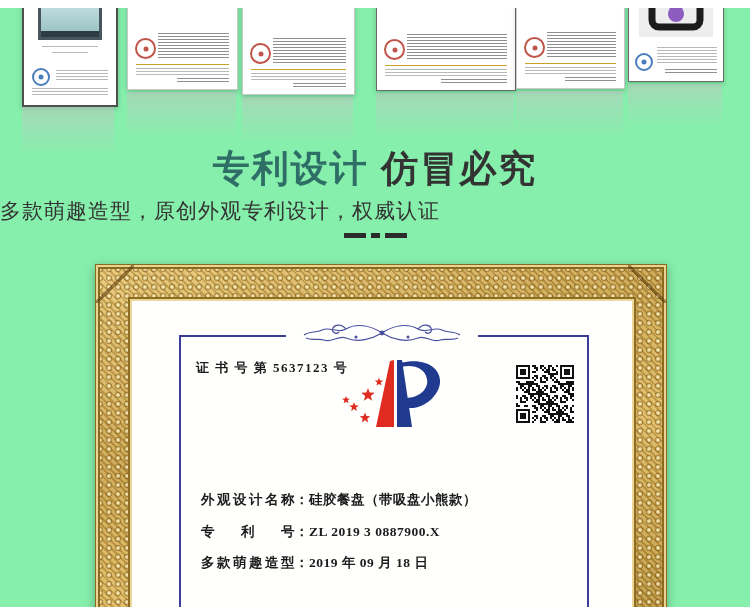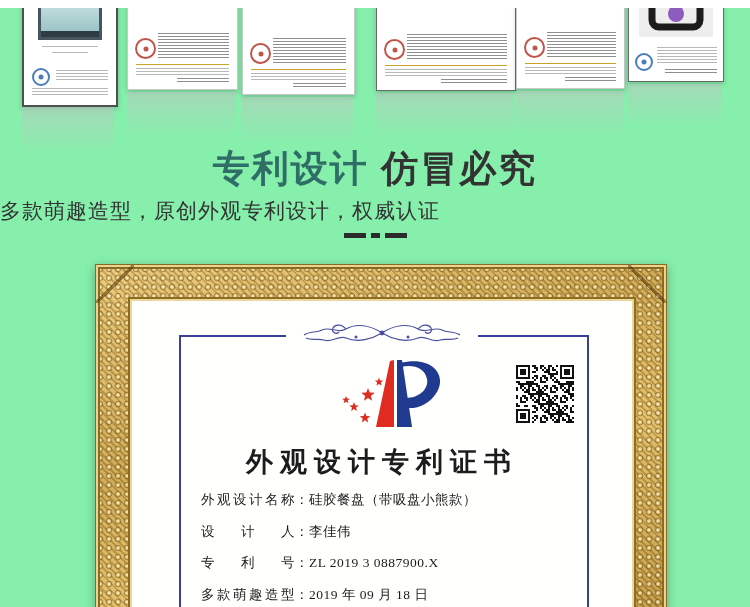--- a/index.html
+++ b/index.html
@@ -69,21 +69,21 @@
     font-family:"Liberation Serif","DejaVu Serif",serif;color:#1c1c1c;}
   .blue-border{position:absolute;left:47px;top:34px;width:410px;height:560px;
     border:2px solid var(--border-blue,#3b3f99);box-sizing:border-box;}
   .flourish{position:absolute;left:50%;top:16px;transform:translateX(-50%);background:#fffffd;padding:0 6px;}
   .cert-no{position:absolute;left:64px;top:58px;font-size:13px;letter-spacing:1.5px;font-weight:600;}
   .logo{position:absolute;left:206px;top:54px;width:108px;height:80px;}
   .qr{position:absolute;left:384px;top:64px;width:58px;height:58px;}
   .cert-title{position:absolute;left:0;top:143px;width:100%;text-align:center;
     font-size:27px;font-weight:600;letter-spacing:7px;}
   .fields{position:absolute;left:69px;top:190px;right:40px;}
-  .frow{margin-bottom:13.5px;font-size:13.5px;font-weight:400;letter-spacing:.5px;white-space:nowrap;}
+  .frow{margin-bottom:13.5px;font-size:13.5px;font-weight:700;letter-spacing:.5px;white-space:nowrap;}
   .f-label{display:inline-block;width:94px;text-align:justify;text-align-last:justify;}
   .partial-line{position:absolute;left:69px;top:310px;width:260px;height:7px;
     background:repeating-linear-gradient(to right,#9a9a9a 0 6px,transparent 6px 10px);opacity:.55;}
 </style>
 </head>
 <body>
 
 <div class="stage">
 
   <div class="thumb darkb" style="left:22px;top:-28px;width:92px;height:123px;">
@@ -173,20 +173,21 @@
             <path d="M90,16 C102,8 116,6 126,12 C134,17 142,9 150,13 C156,16 162,14 168,18"></path>
             <path d="M90,16 C100,22 114,26 126,21 C134,18 140,26 148,23 C154,21 160,24 166,21"></path>
             <path d="M126,12 C130,7 137,7 139,11 C141,15 136,18 133,15"></path>
           </g>
           <circle cx="90" cy="16" r="2.4" fill="#4a4fa0"></circle>
           <circle cx="64" cy="20" r="1.5" fill="#4a4fa0"></circle>
           <circle cx="116" cy="20" r="1.5" fill="#4a4fa0"></circle>
         </svg>
       </div>
 
+      <div class="cert-no">证 书 号 第 5637123 号</div>
 
       <svg class="logo" viewBox="0 0 108 80">
         <g id="logo-stars" fill="var(--logo-red,#E02B20)">
             <path d="M30.0,33.0L31.7,37.6L36.7,37.8L32.8,40.9L34.1,45.7L30.0,42.9L25.9,45.7L27.2,40.9L23.3,37.8L28.3,37.6Z"></path>
             <path d="M16.0,47.0L17.2,50.3L20.8,50.5L18.0,52.6L18.9,56.0L16.0,54.1L13.1,56.0L14.0,52.6L11.2,50.5L14.8,50.3Z"></path>
             <path d="M27.0,57.5L28.4,61.1L32.2,61.3L29.2,63.7L30.2,67.4L27.0,65.3L23.8,67.4L24.8,63.7L21.8,61.3L25.6,61.1Z"></path>
             <path d="M41.0,22.5L42.1,25.5L45.3,25.6L42.8,27.6L43.6,30.6L41.0,28.9L38.4,30.6L39.2,27.6L36.7,25.6L39.9,25.5Z"></path>
             <path d="M8.0,41.0L9.0,43.6L11.8,43.8L9.6,45.5L10.4,48.2L8.0,46.7L5.6,48.2L6.4,45.5L4.2,43.8L7.0,43.6Z"></path>
           </g>
         <polygon points="52,6 56,5 56,72 38,72" fill="var(--logo-red,#E02B20)"></polygon>
@@ -517,25 +518,23 @@
           <rect x="1" y="1" width="5" height="5" fill="#fff"></rect>
           <rect x="2" y="2" width="3" height="3" fill="#111"></rect>
           <rect x="22" y="0" width="7" height="7" fill="#111"></rect>
           <rect x="23" y="1" width="5" height="5" fill="#fff"></rect>
           <rect x="24" y="2" width="3" height="3" fill="#111"></rect>
           <rect x="0" y="22" width="7" height="7" fill="#111"></rect>
           <rect x="1" y="23" width="5" height="5" fill="#fff"></rect>
           <rect x="2" y="24" width="3" height="3" fill="#111"></rect>
         </svg>
 
-      <div class="cert-title">外观设计专利证书</div>
 
       <div class="fields">
         <div class="frow"><span class="f-label">外观设计名称</span><span>：</span><span>硅胶餐盘（带吸盘小熊款）</span></div>
-        <div class="frow"><span class="f-label">设 计 人</span><span>：</span><span>李佳伟</span></div>
         <div class="frow"><span class="f-label">专 利 号</span><span>：</span><span>ZL 2019 3 0887900.X</span></div>
         <div class="frow"><span class="f-label">多款萌趣造型</span><span>：</span><span>2019 年 09 月 18 日</span></div>
       </div>
 
       <div class="partial-line"></div>
     </div>
   </div>
 </div>
 
 </body></html>

